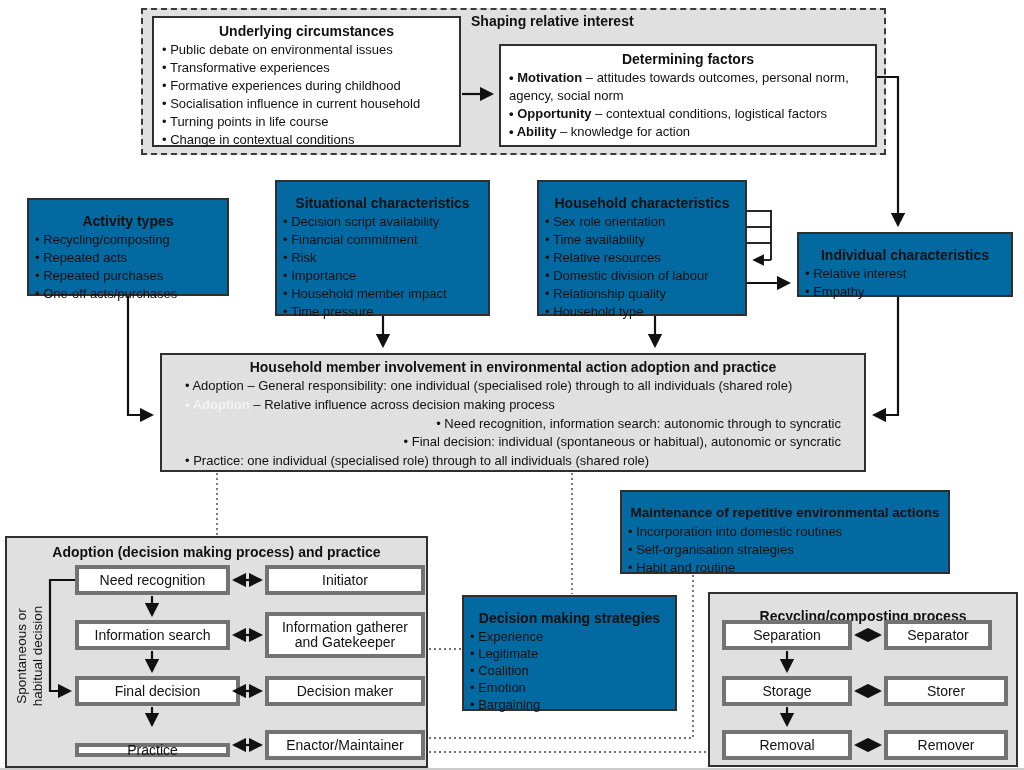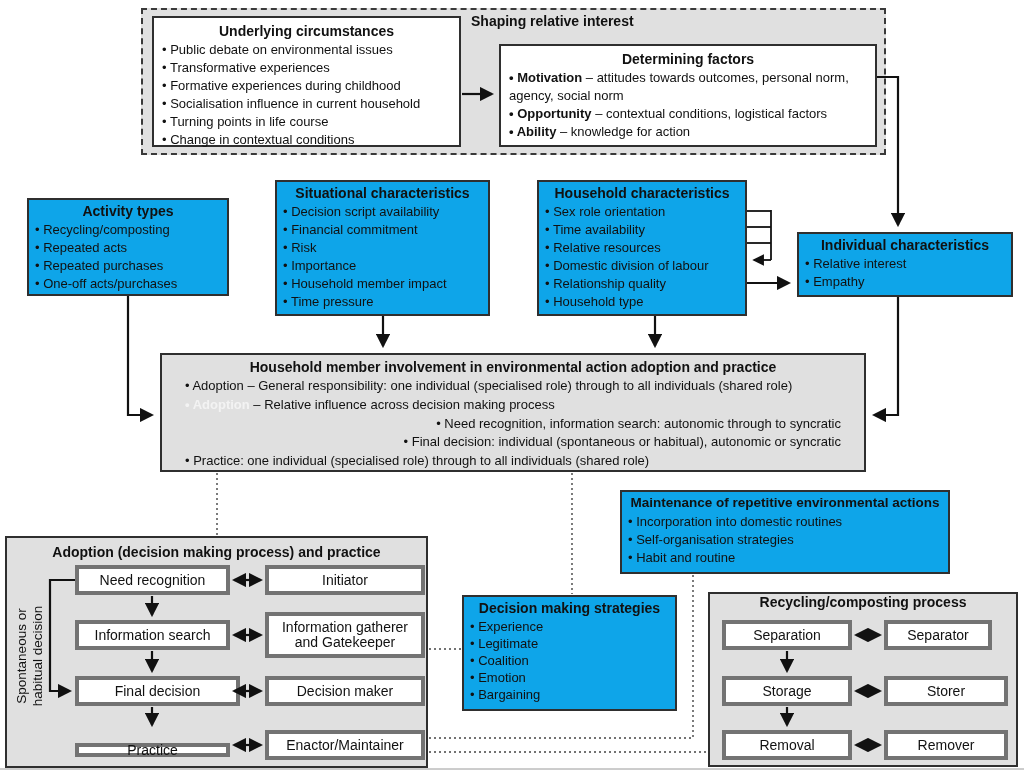--- a/index.html
+++ b/index.html
@@ -1,21 +1,21 @@
 <!DOCTYPE html>
 <html><head>
 <meta charset="utf-8">
 <style>
   *{margin:0;padding:0;box-sizing:border-box}
   html,body{background:#ffffff}
   body{font-family:"Liberation Sans",sans-serif;color:#111}
   #fig{position:relative;width:1024px;height:770px;background:#ffffff;overflow:hidden}
 
   .panel{position:absolute;background:#e0e0e0;border:2px solid #2f2f2f}
-  .gbox{position:absolute;background:#0ea5e9;border:2px solid #2f2f2f;padding:0 6px}
+  .gbox{position:absolute;background:#0369a1;border:2px solid #2f2f2f;padding:10px 6px}
   .wpanel{position:absolute;background:#ffffff;border:2px solid #2f2f2f;padding:2px 8px}
   .dashed{position:absolute;background:#e0e0e0;border:2px dashed #3a3a3a}
 
   .btitle{font-weight:bold;font-size:14px;text-align:center;margin:2px 0 1px;line-height:18px}
   .btitle.small{font-size:13.5px}
   .li{font-size:13px;line-height:18px}
   .li .b{font-weight:bold}
   .strategies .li{line-height:17px}
 
   .wbox{position:absolute;background:#ffffff;border:4px solid #737373;display:flex;
@@ -149,21 +149,21 @@
   <div class="gbox strategies" style="left:462px;top:595px;width:215px;height:116px">
     <div class="btitle">Decision making strategies</div>
     <div class="li">• Experience</div>
     <div class="li">• Legitimate</div>
     <div class="li">• Coalition</div>
     <div class="li">• Emotion</div>
     <div class="li">• Bargaining</div>
   </div>
 
   <div class="panel" style="left:708px;top:592px;width:310px;height:175px">
-    <div class="panel-title" style="top:0">Recycling/composting process</div>
+    <div class="panel-title" style="top:14px">Recycling/composting process</div>
   </div>
 
   <div class="wbox" style="left:722px;top:620px;width:130px;height:30px">
       <span>Separation</span>
     </div>
   <div class="wbox" style="left:722px;top:676px;width:130px;height:30px">
       <span>Storage</span>
     </div>
   <div class="wbox" style="left:722px;top:730px;width:130px;height:30px">
       <span>Removal</span>

